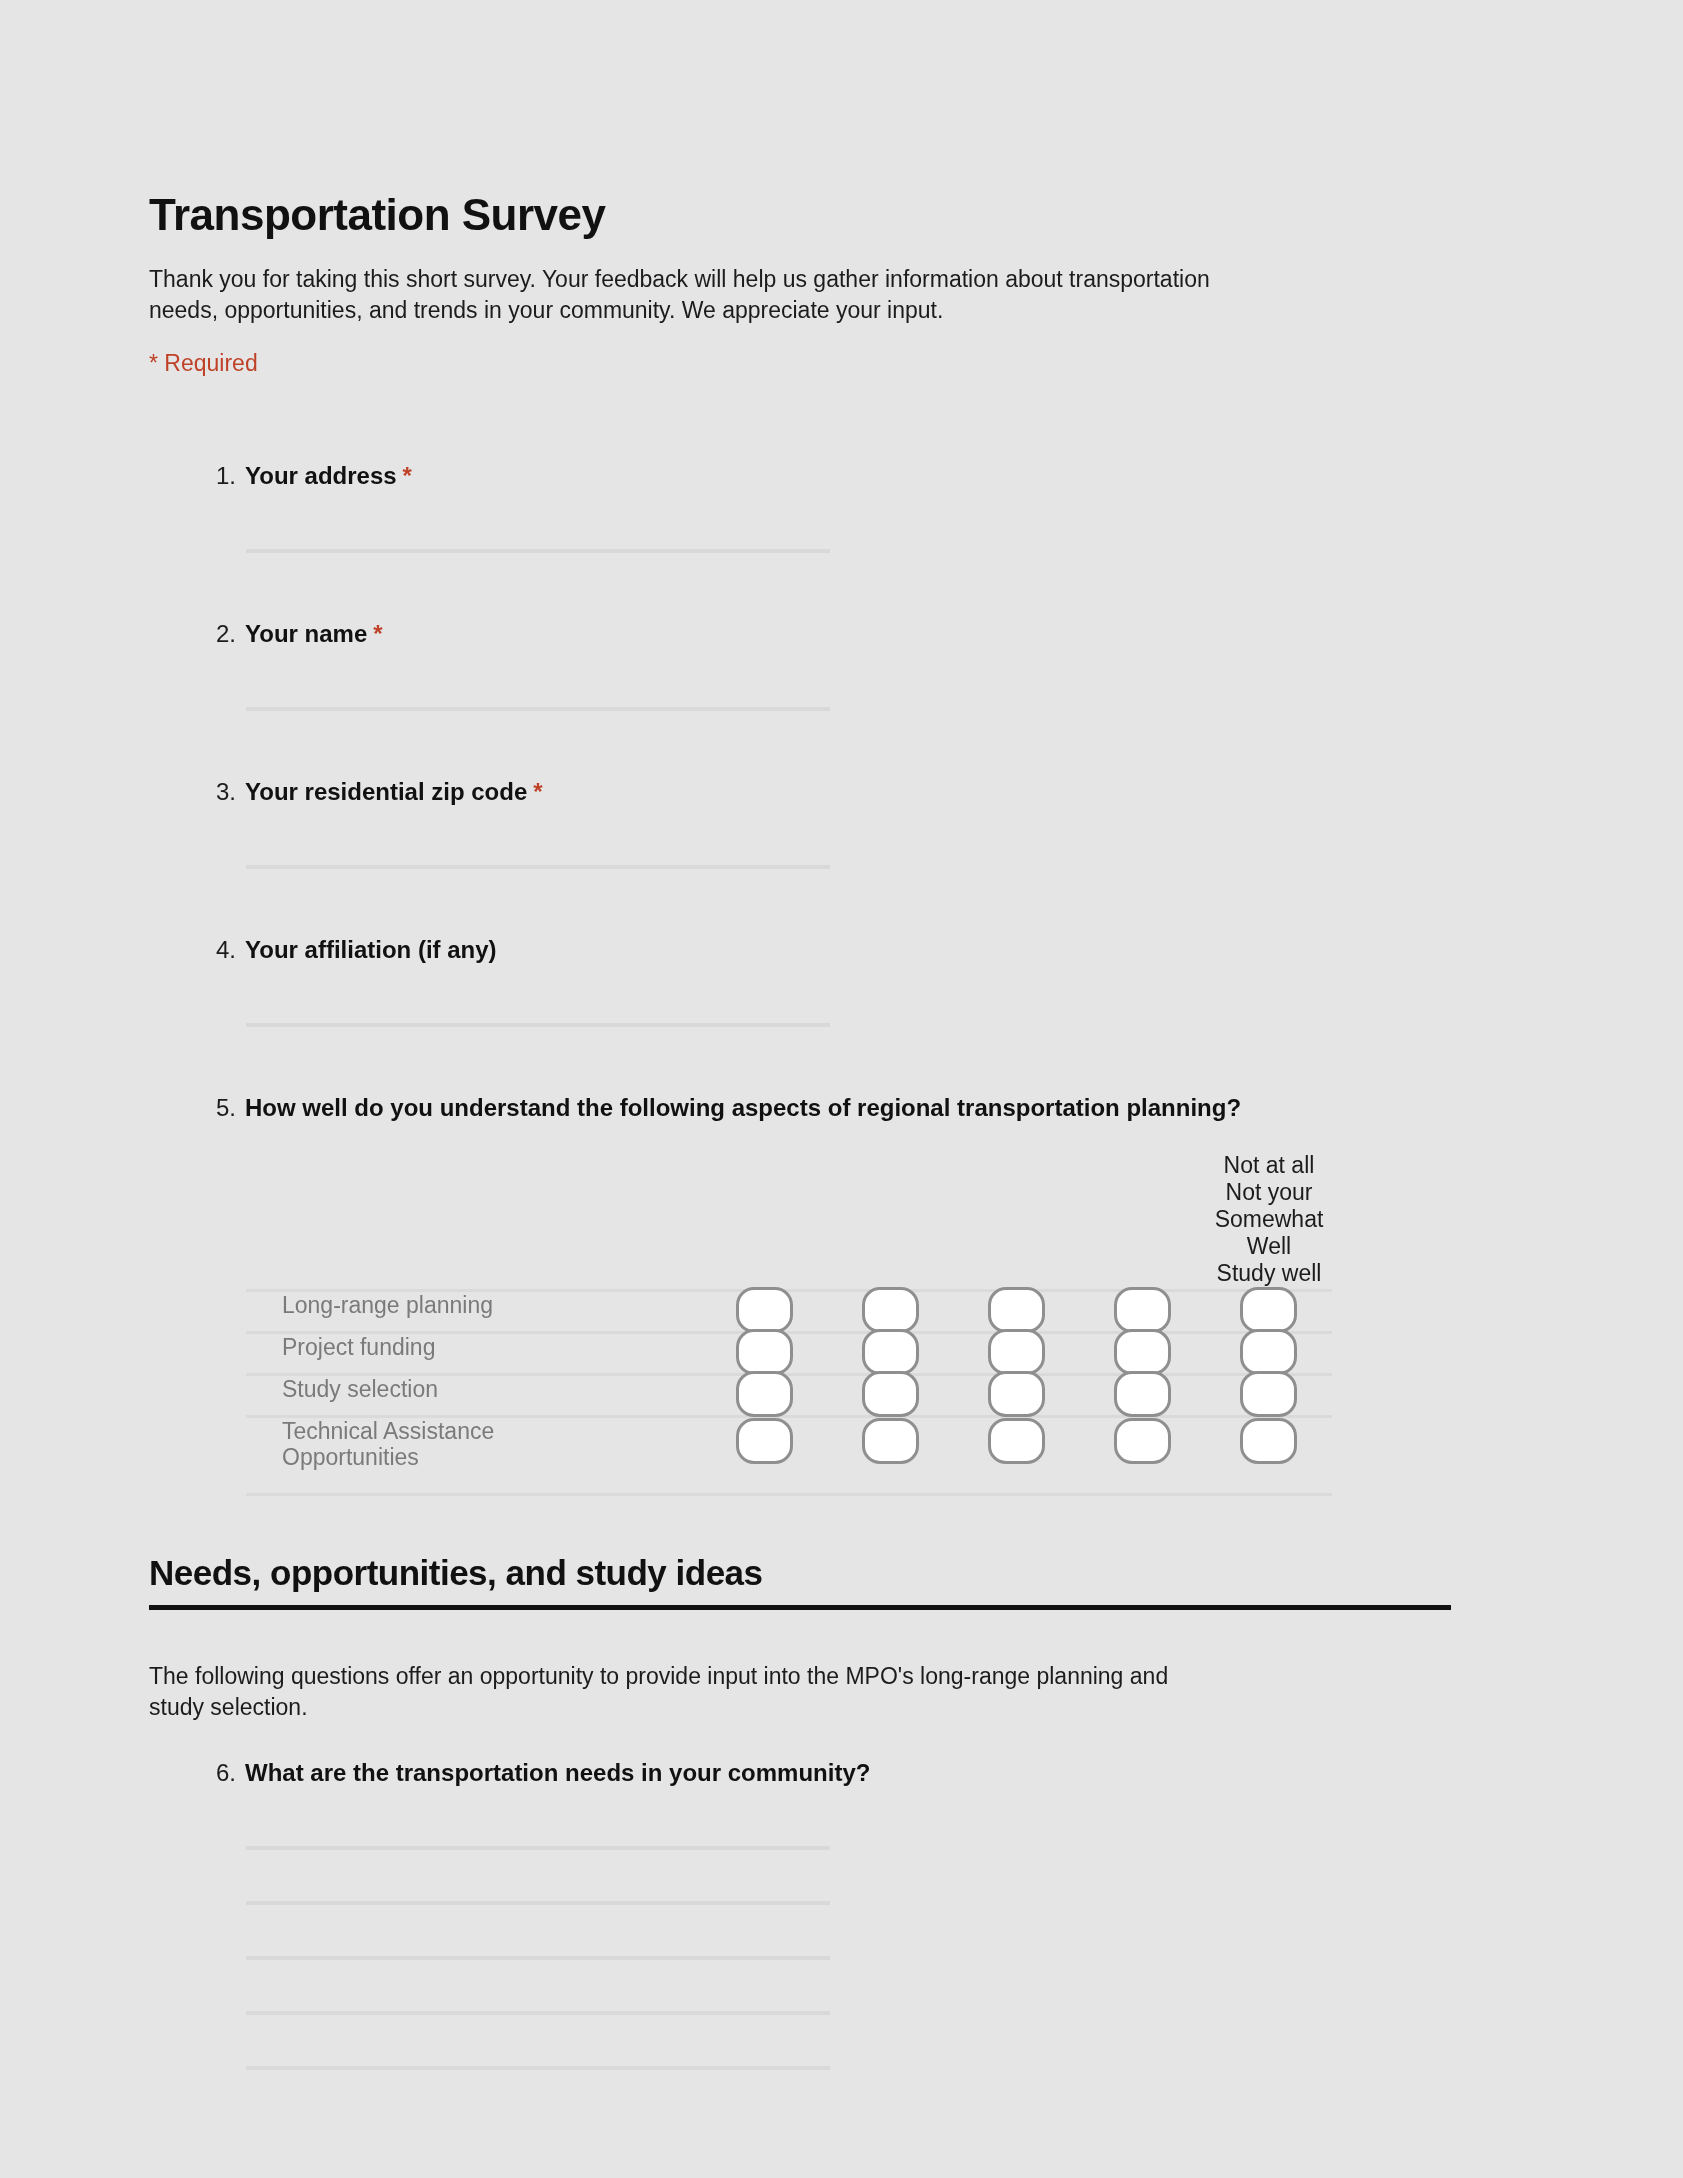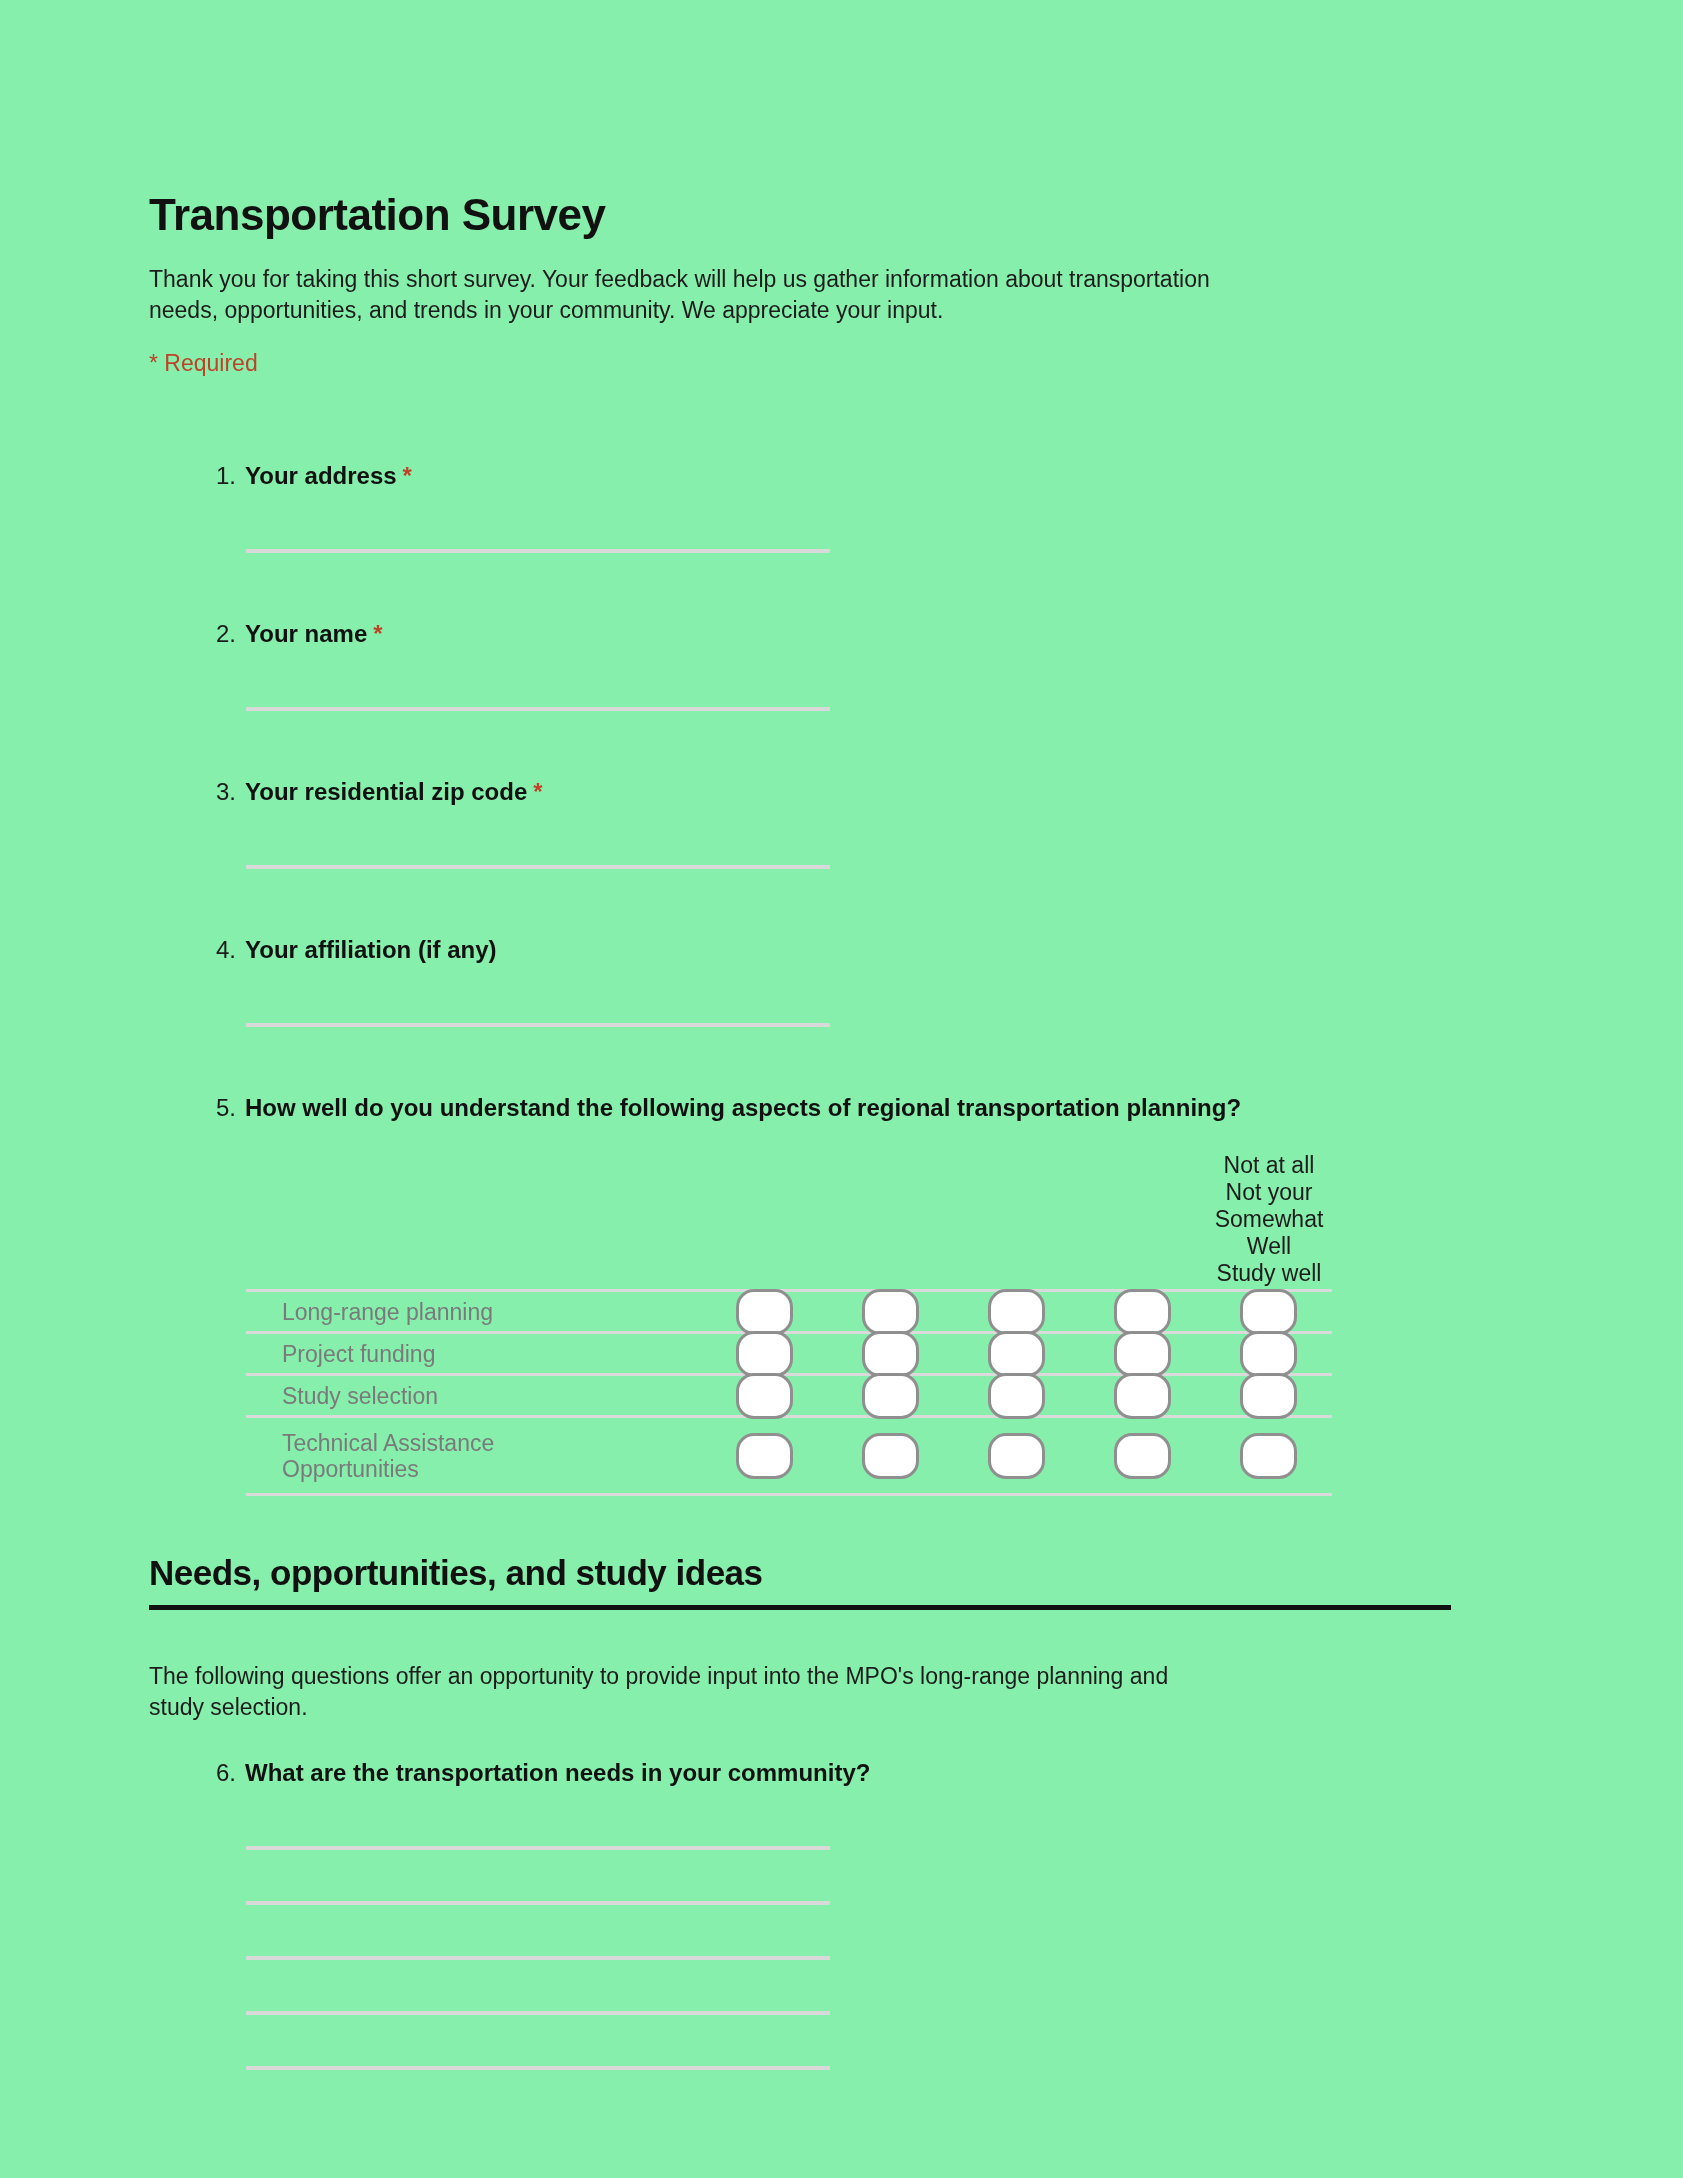--- a/index.html
+++ b/index.html
@@ -1,20 +1,20 @@
 <!DOCTYPE html>
 <html><head>
 <meta charset="utf-8">
 <style>
   html, body { margin: 0; padding: 0; background: #ffffff; }
   .page {
     position: relative;
     width: 1683px;
     height: 2178px;
-    background: #86efac;
+    background: #e5e5e5;
     font-family: "Liberation Sans", "DejaVu Sans", sans-serif;
     color: #1c1c1c;
     overflow: hidden;
     box-sizing: border-box;
     padding: 190px 0 0 149px;
   }
   .title {
     font-size: 44px;
     font-weight: bold;
     color: #111111;
@@ -72,21 +72,21 @@
   .gh-spacer { width: 455px; }
   .gh-col {
     width: 126px;
     text-align: center;
     font-size: 23px;
     color: #1c1c1c;
     white-space: nowrap;
   }
   .grid-row {
     display: flex;
-    align-items: center;
+    align-items: flex-start;
     border-top: 3px solid #dadada;
     height: 39px;
   }
   .grid-row.tall { height: 75px; }
   .gr-label {
     width: 455px;
     box-sizing: border-box;
     padding-left: 36px;
     font-size: 23px;
     line-height: 26px;

